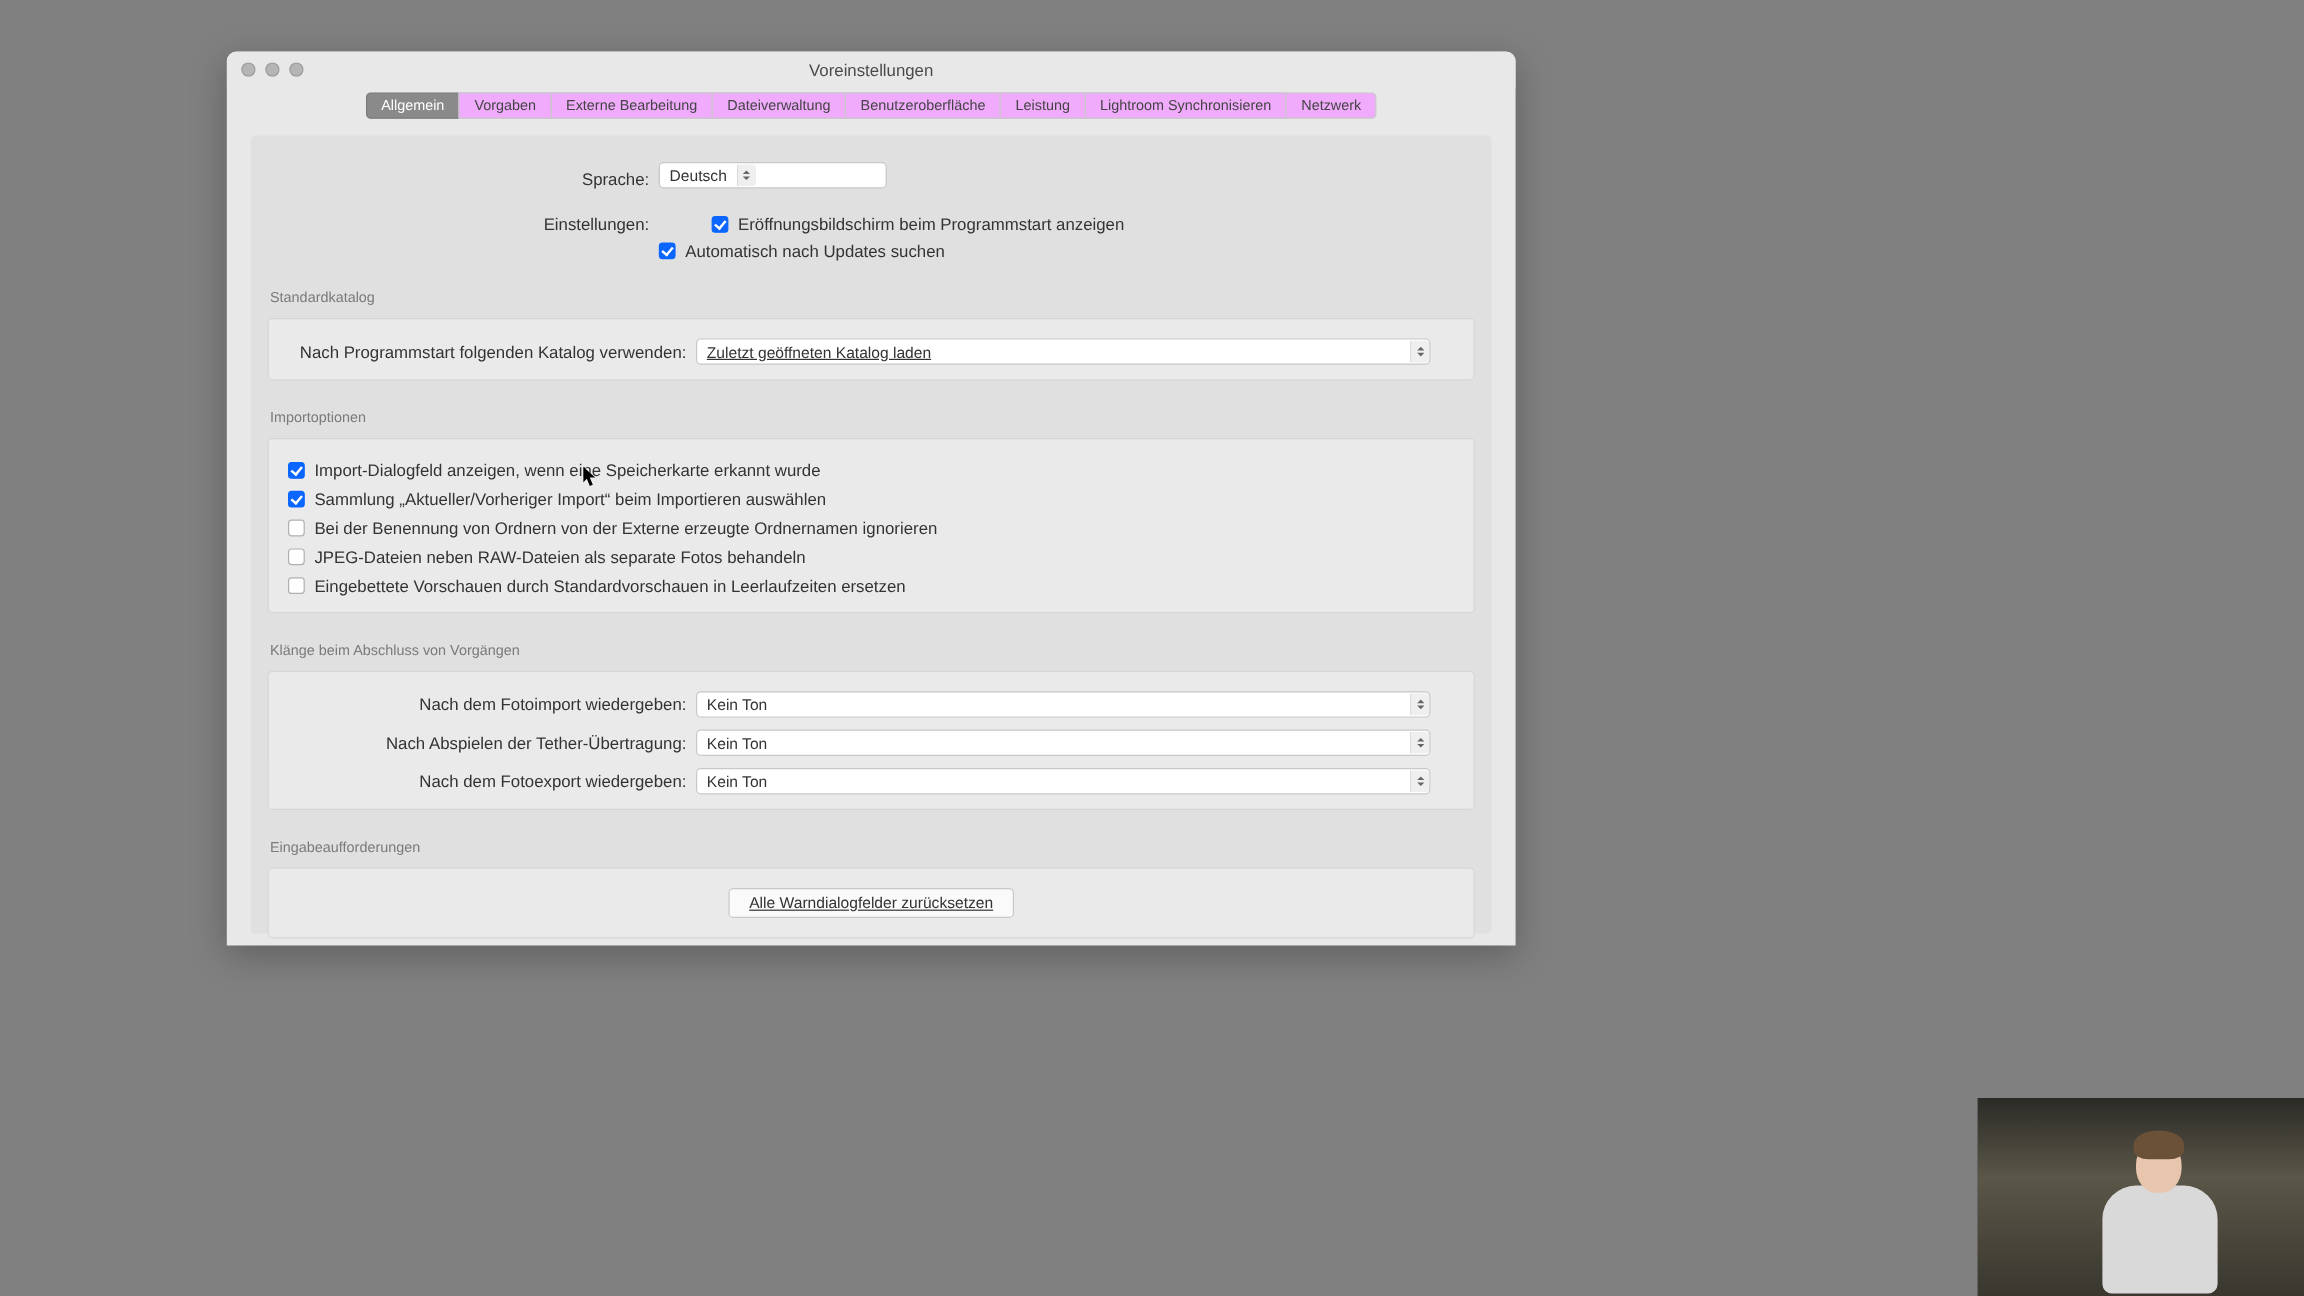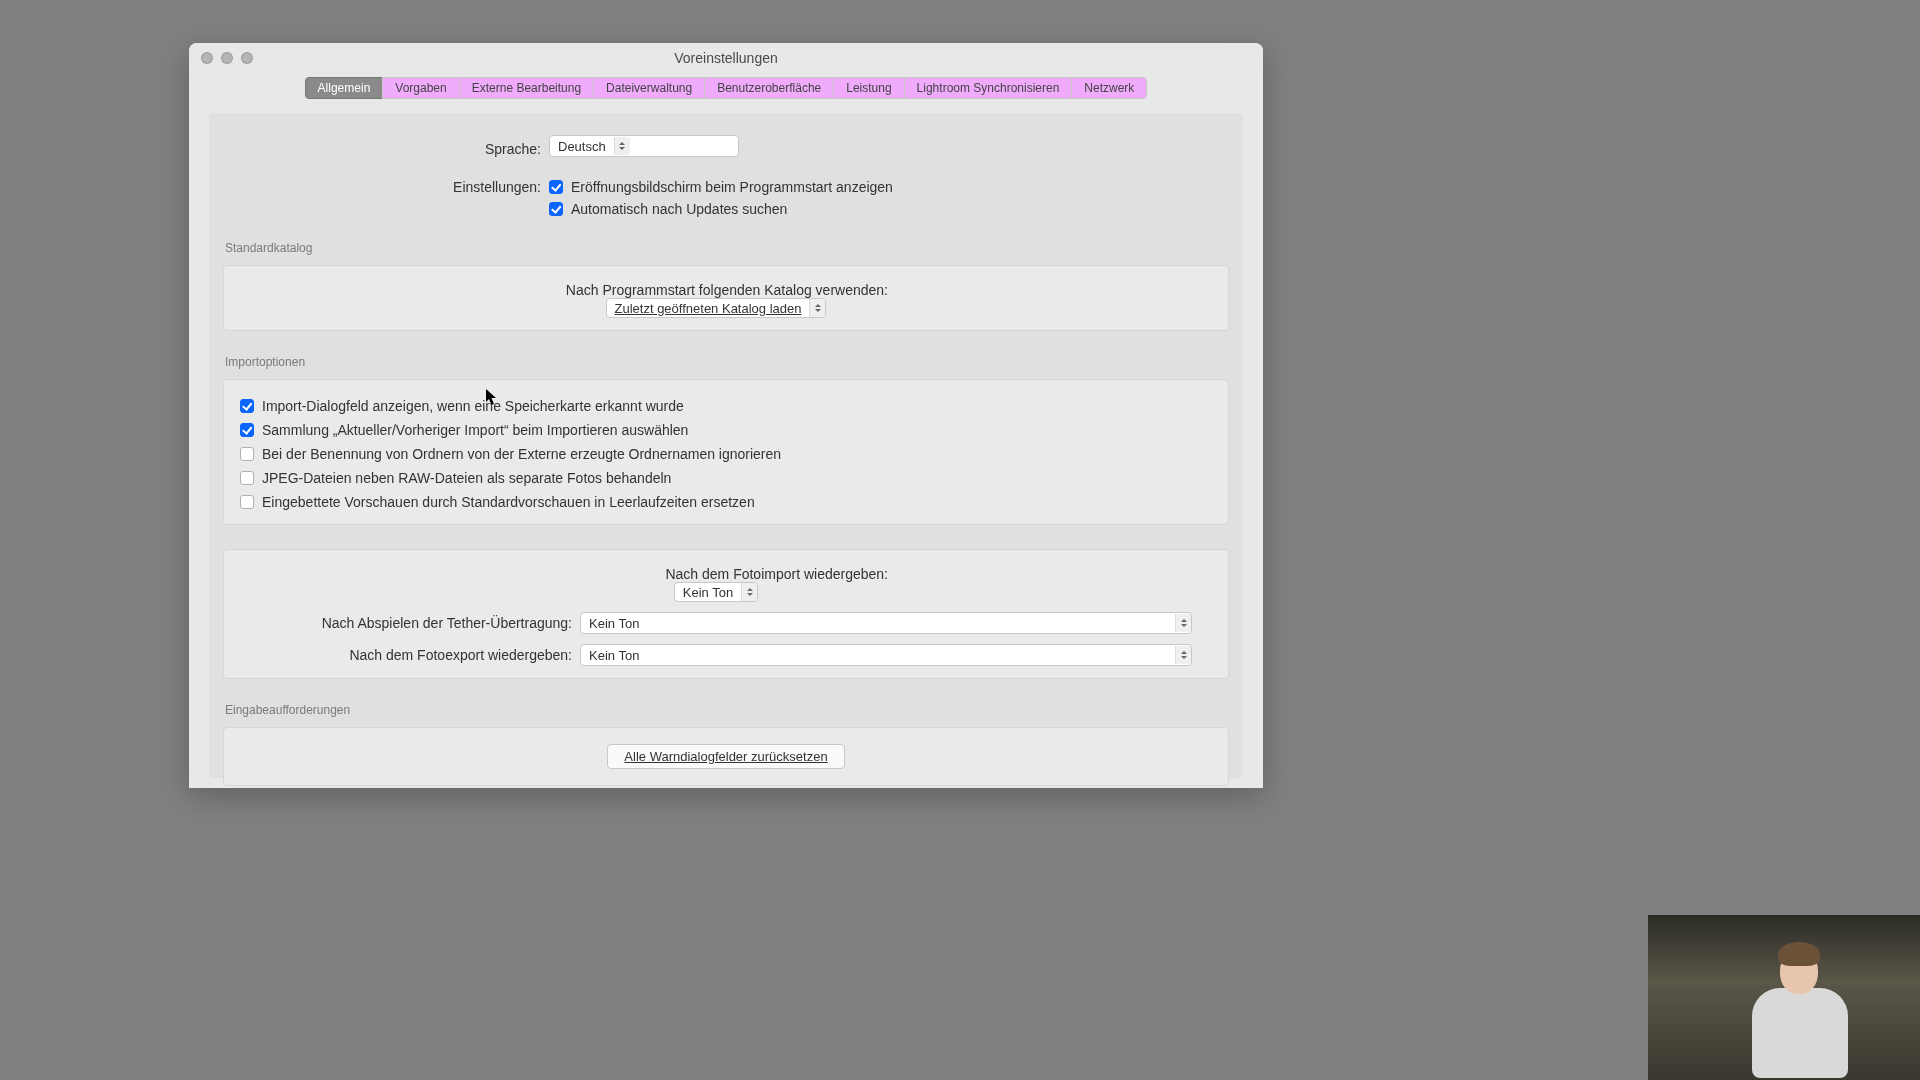--- a/index.html
+++ b/index.html
@@ -171,21 +171,21 @@
     background: #eaeaea;
     border: 1px solid #d6d6d6;
     border-radius: 4px;
     padding: 12px 16px;
   }
   .sound-row {
     display: flex;
     align-items: center;
     margin-top: 10px;
   }
-  .sound-row:first-child { margin-top: 4px; flex-direction: column; }
+  .sound-row:first-child { margin-top: 4px; }
   .sound-label {
     width: 340px;
     text-align: right;
     padding-right: 8px;
     font-size: 14px;
     color: #333;
   }
   .btn {
     display: inline-block;
     background: #fafafa;
@@ -270,21 +270,21 @@
     <div class="row" style="margin-top:22px;">
       <div class="label-right">Sprache:</div>
       <div class="select select-med">
         <span>Deutsch</span>
         <span class="arrows">
             <span class="stepper-icon"></span>
           </span>
       </div>
     </div>
 
-    <div class="row" style="margin-top:22px;">
+    <div class="row" style="margin-top:22px;gap:44px;">
       <div class="label-right">Einstellungen:</div>
       <div class="cb-row" style="margin-top:0;">
         <span class="cb checked"></span>
         <span class="cb-label">Eröffnungsbildschirm beim Programmstart anzeigen</span>
       </div>
     </div>
     <div class="row" style="margin-top:6px;">
       <div class="label-right"></div>
       <div class="cb-row" style="margin-top:0;">
         <span class="cb checked"></span>
@@ -327,20 +327,21 @@
           <span class="cb-label">JPEG-Dateien neben RAW-Dateien als separate Fotos behandeln</span>
         </div>
         <div class="cb-row">
           <span class="cb"></span>
           <span class="cb-label">Eingebettete Vorschauen durch Standardvorschauen in Leerlaufzeiten ersetzen</span>
         </div>
       </div>
     </div>
 
     <div class="section">
+      <div class="section-title">Klänge beim Abschluss von Vorgängen</div>
       <div class="section-body">
         <div class="sound-row">
           <div class="sound-label">Nach dem Fotoimport wiedergeben:</div>
           <div class="select select-wide">
             <span style="flex:1;">Kein Ton</span>
             <span class="arrows">
                 <span class="stepper-icon"></span>
               </span>
           </div>
         </div>

